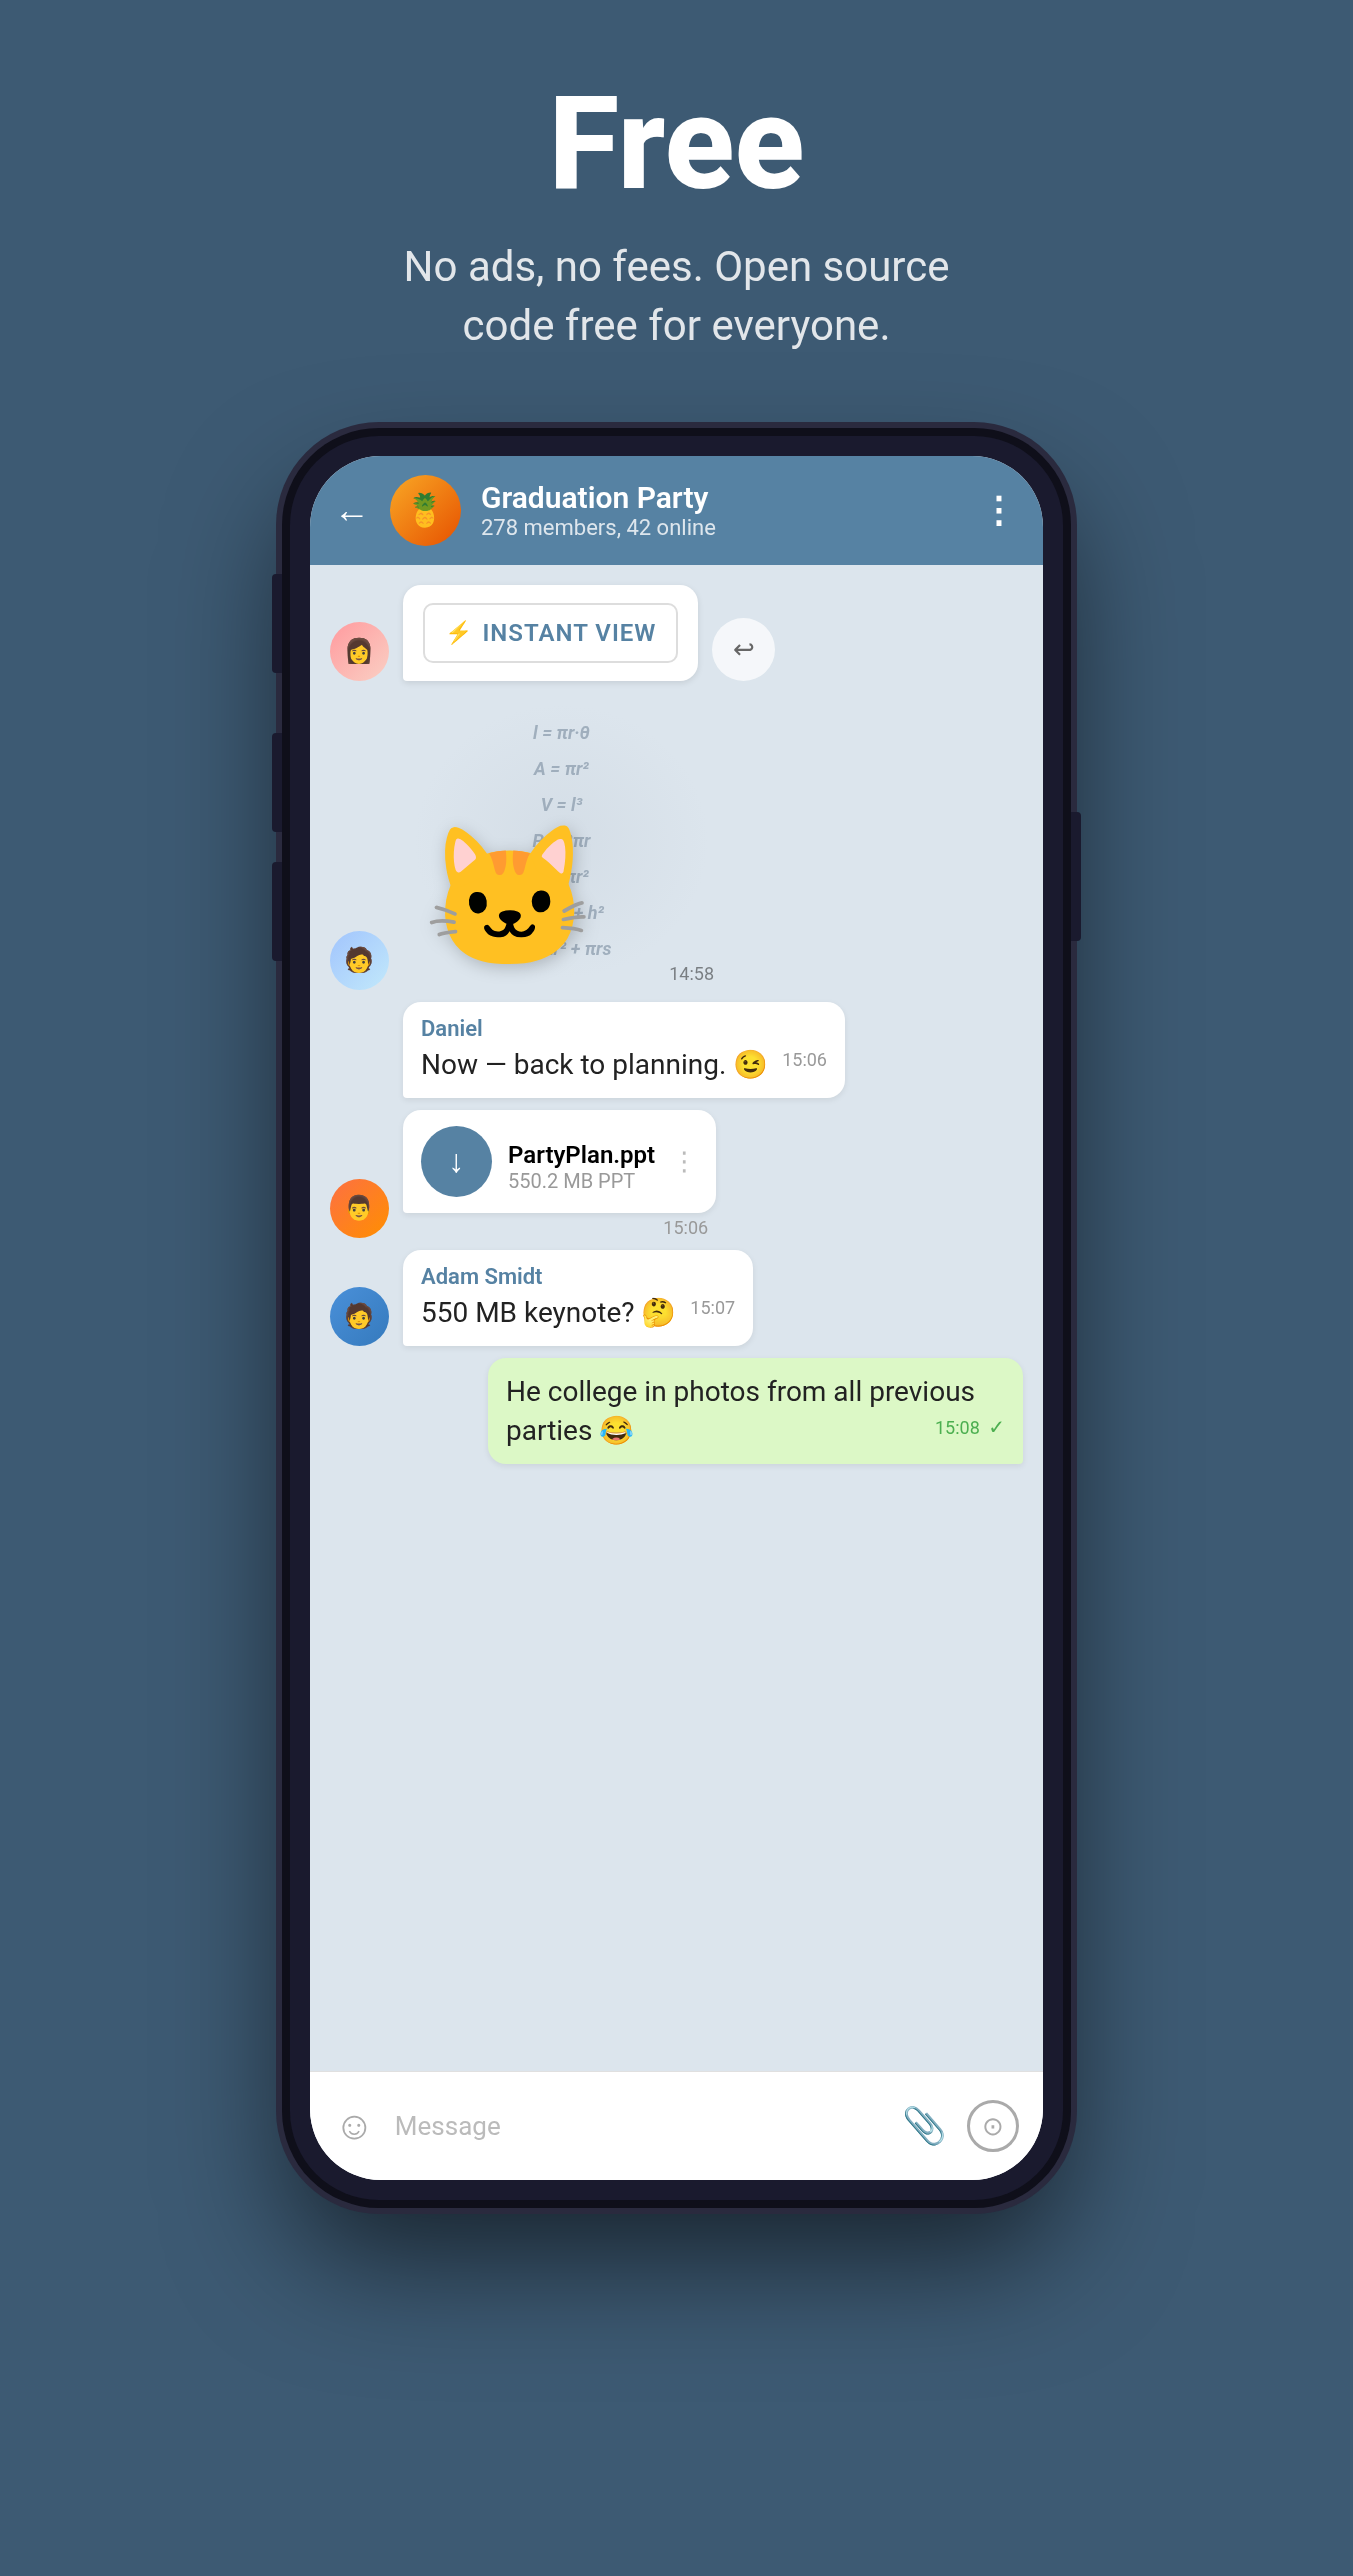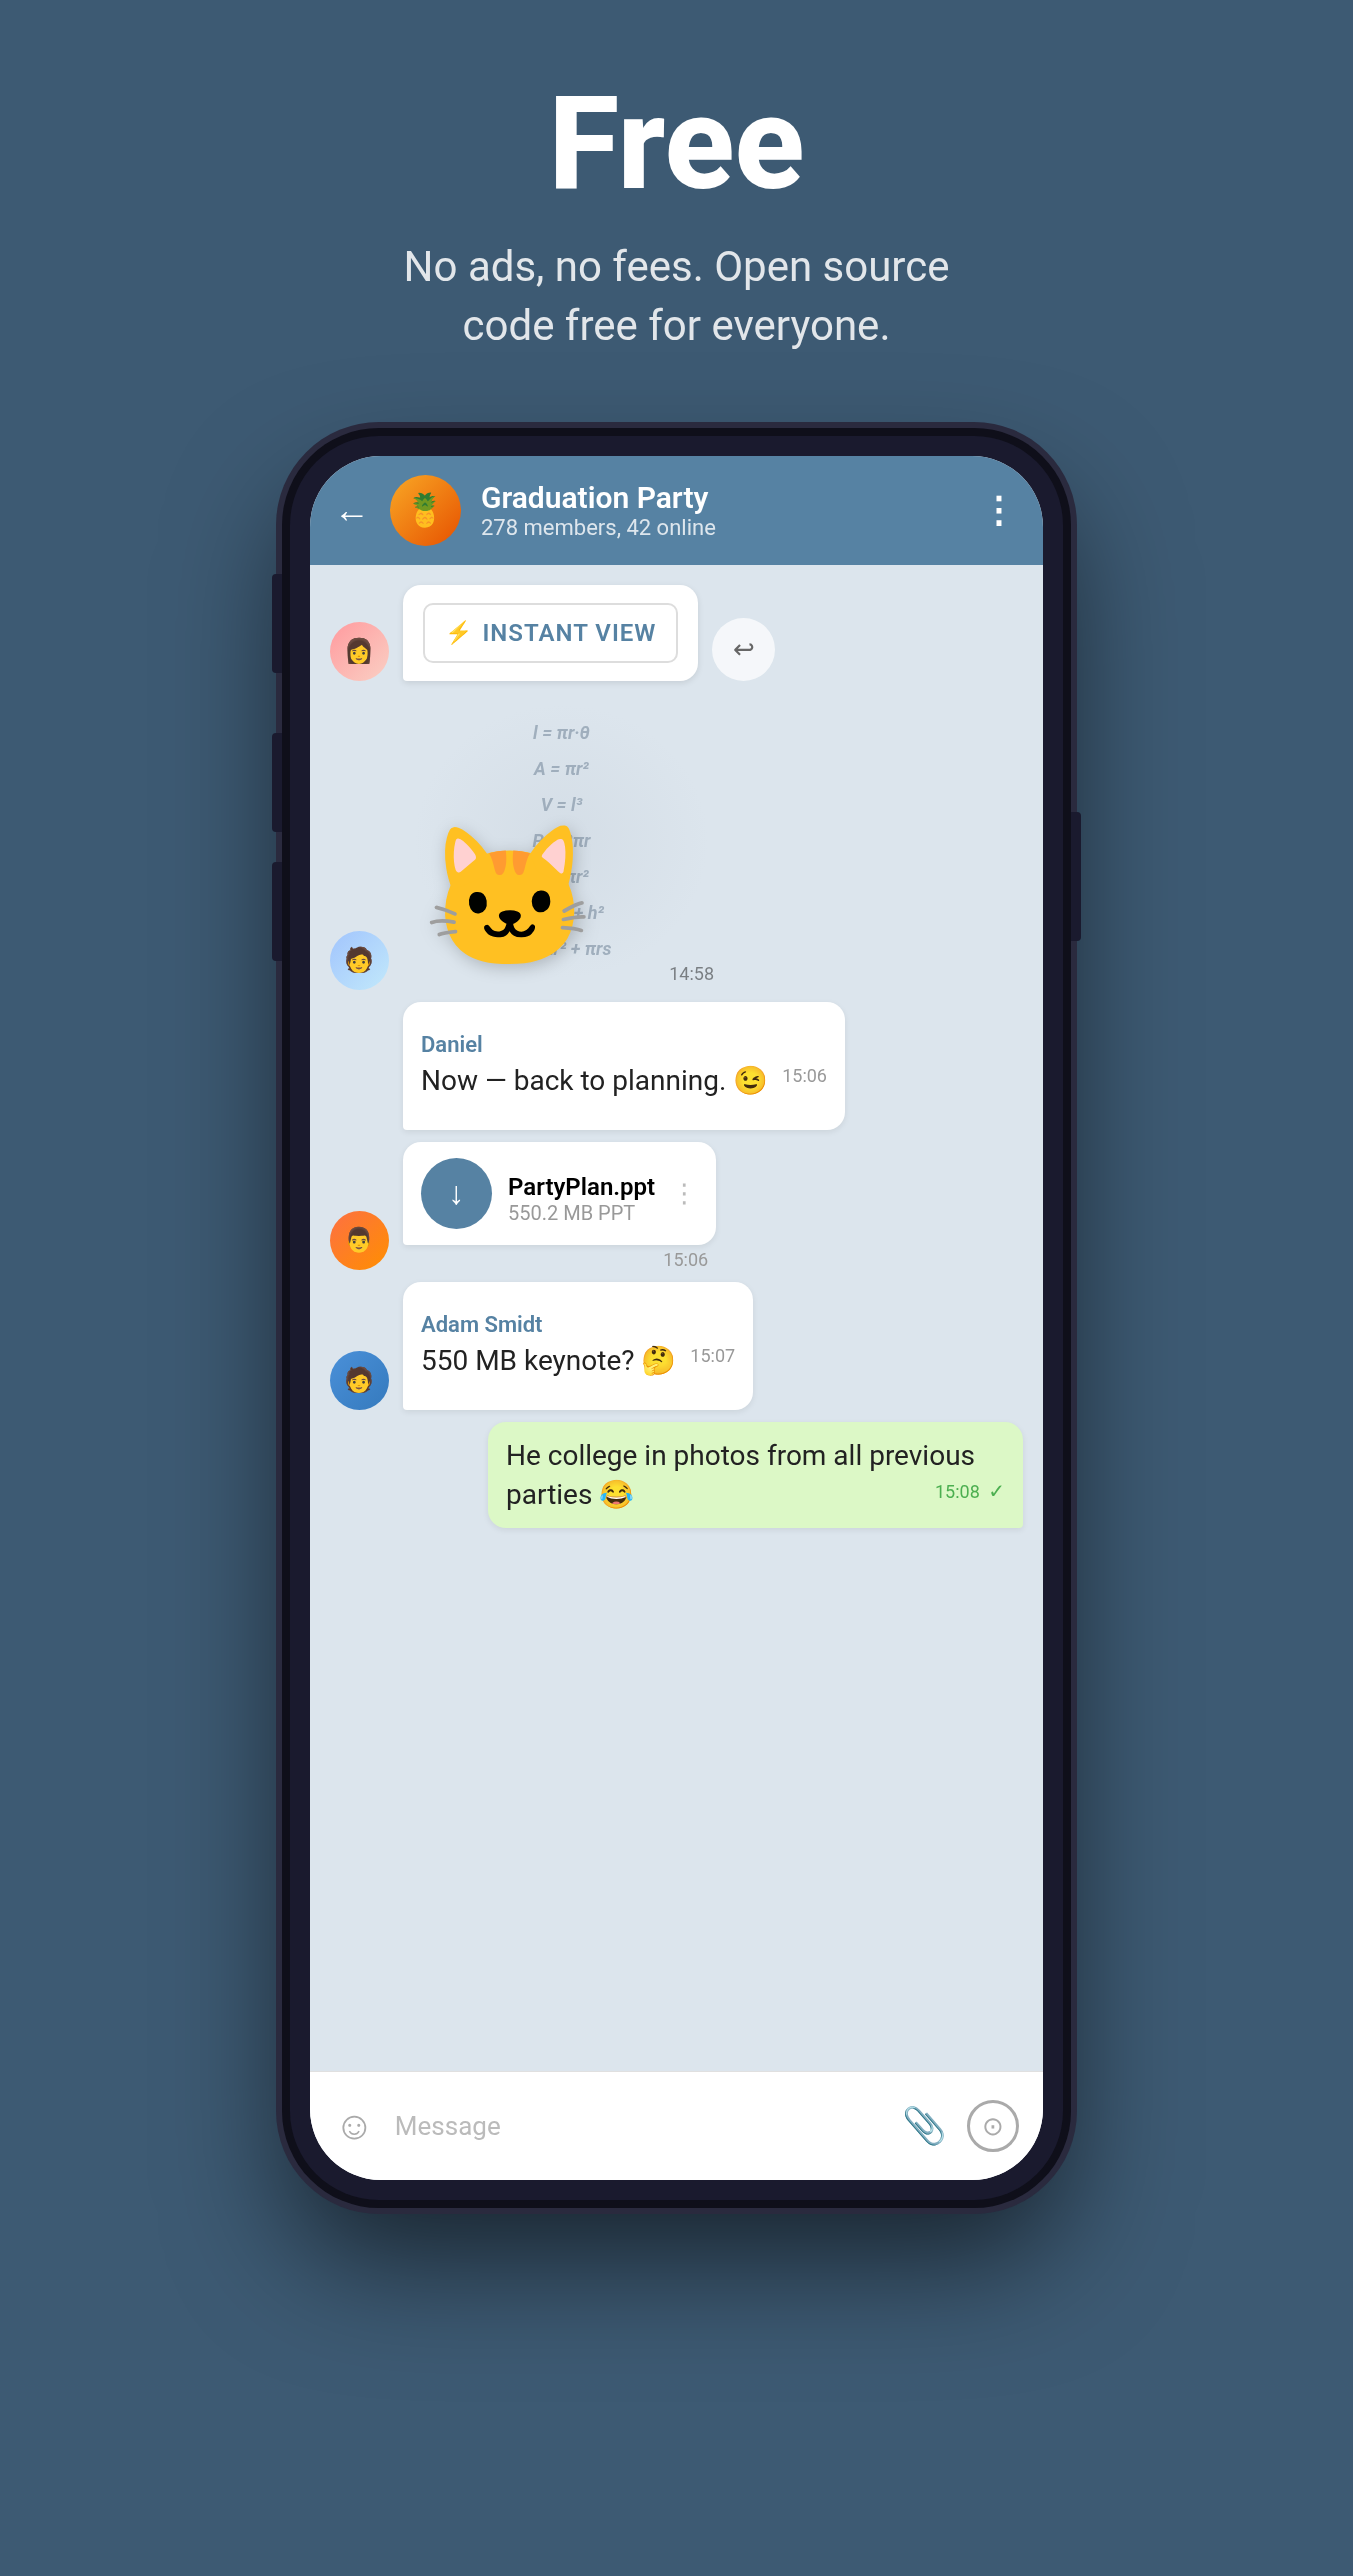--- a/index.html
+++ b/index.html
@@ -267,21 +267,21 @@
       bottom: 6px;
       right: 6px;
       font-size: 18px;
       color: rgba(0,0,0,0.45);
     }
 
     
     .text-bubble {
       background: white;
       border-radius: 18px 18px 18px 4px;
-      padding: 30px 18px;
+      padding: 14px 18px;
       max-width: 515px;
       box-shadow: 0 2px 6px rgba(0,0,0,0.08);
     }
     .sender-name {
       font-size: 22px;
       font-weight: 600;
       color: #5682a3;
       margin-bottom: 4px;
     }
     .bubble-text {

